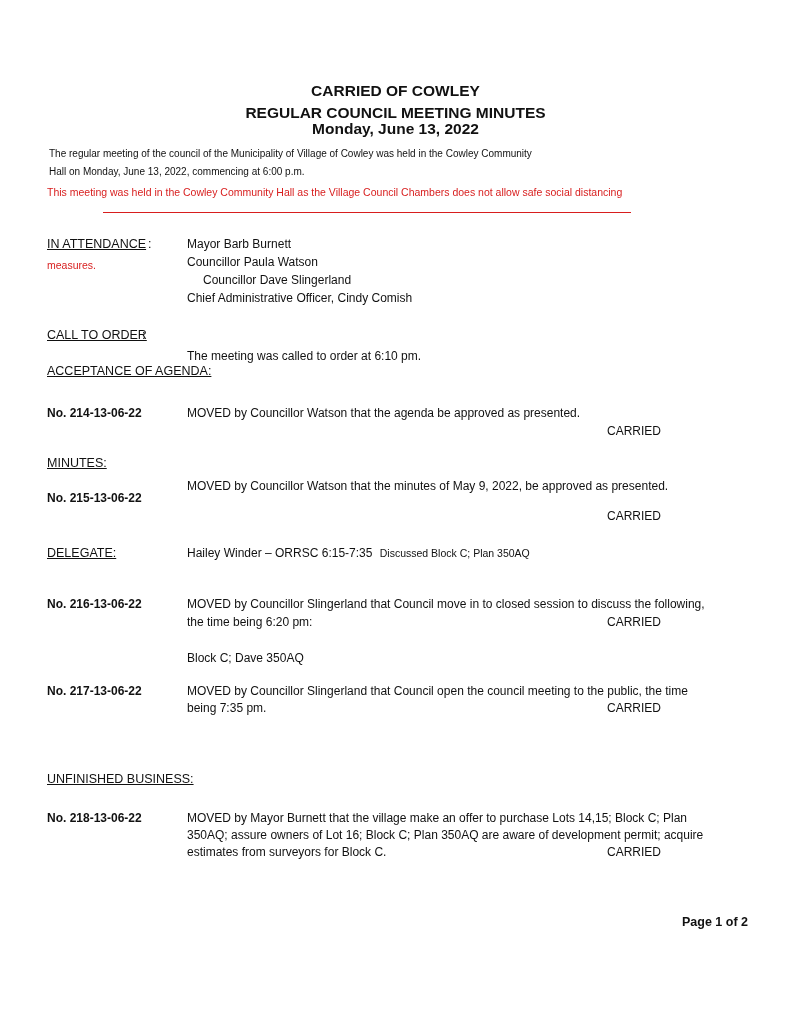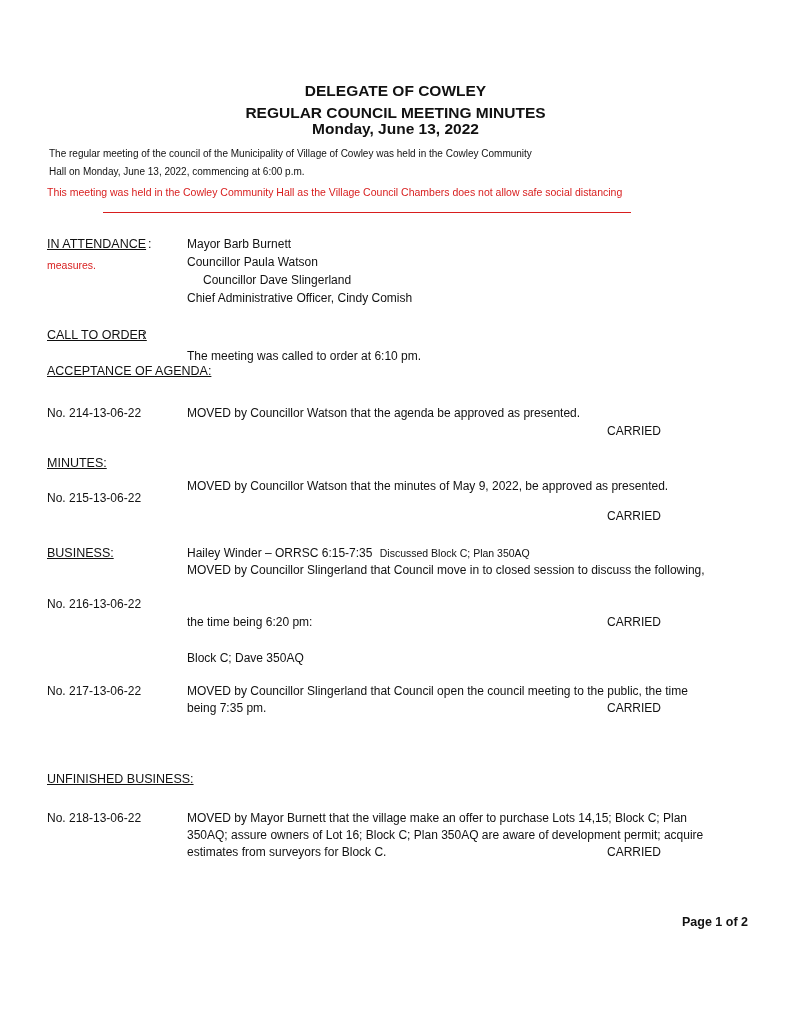--- a/index.html
+++ b/index.html
@@ -5,29 +5,29 @@
   html, body { margin: 0; padding: 0; background: #ffffff; }
   body { width: 791px; height: 1024px; position: relative; overflow: hidden;
          font-family: "Liberation Sans", sans-serif; color: #111; font-size: 12.5px; }
   .abs { position: absolute; white-space: nowrap; }
   .title { left: 0; width: 791px; text-align: center; font-weight: bold; font-size: 15.5px; }
   .intro { left: 49px; font-size: 10px; }
   .red { left: 47px; color: #d81e1e; font-size: 10.5px; }
   .redline { position: absolute; left: 103px; top: 212px; width: 528px; height: 1px; background: #d81e1e; }
   .heading { left: 47px; text-decoration: underline; font-size: 12.5px; }
   .col2 { left: 187px; font-size: 12px; }
-  .motion-no { left: 47px; font-size: 12px; }
+  .motion-no { left: 47px; font-size: 12px; font-weight: bold; }
   .carried { left: 607px; font-size: 12px; }
   .small { font-size: 10.5px; }
   .page-num { left: 682px; font-weight: bold; font-size: 12.5px; }
 </style>
 </head>
 <body>
 
-<div class="abs title" style="top:82px;">DELEGATE OF COWLEY</div>
+<div class="abs title" style="top:82px;">CARRIED OF COWLEY</div>
 <div class="abs title" style="top:104px;text-align:center;">REGULAR COUNCIL MEETING MINUTES</div>
 <div class="abs title" style="top:120px;">Monday, June 13, 2022</div>
 
 <div class="abs intro" style="top:148px;">The regular meeting of the council of the Municipality of Village of Cowley was held in the Cowley Community</div>
 <div class="abs intro" style="top:166px;">Hall on Monday, June 13, 2022, commencing at 6:00 p.m.</div>
 
 <div class="abs red" style="top:186px;">This meeting was held in the Cowley Community Hall as the Village Council Chambers does not allow safe social distancing</div>
 <div class="abs red" style="top:219px;margin-top:40px;">measures.</div>
 <div class="redline"></div>
 
@@ -47,28 +47,28 @@
 <div class="abs motion-no" style="top:406px;">No. 214-13-06-22</div>
 <div class="abs col2" style="top:406px;">MOVED by Councillor Watson that the agenda be approved as presented.</div>
 <div class="abs carried" style="top:424px;">CARRIED</div>
 
 <div class="abs heading" style="top:456px;">MINUTES:</div>
 
 <div class="abs motion-no" style="top:491px;">No. 215-13-06-22</div>
 <div class="abs col2" style="top:479px;text-align:center;">MOVED by Councillor Watson that the minutes of May 9, 2022, be approved as presented.</div>
 <div class="abs carried" style="top:509px;">CARRIED</div>
 
-<div class="abs heading" style="top:546px;">BUSINESS:</div>
+<div class="abs heading" style="top:546px;">DELEGATE:</div>
 <div class="abs col2" style="top:546px;">
   <span>Hailey Winder – ORRSC 6:15-7:35</span>
   <span class="small" style="margin-left:4px;">Discussed Block C; Plan 350AQ</span>
 </div>
 
 <div class="abs motion-no" style="top:597px;">No. 216-13-06-22</div>
-<div class="abs col2" style="top:563px;">MOVED by Councillor Slingerland that Council move in to closed session to discuss the following,</div>
+<div class="abs col2" style="top:597px;">MOVED by Councillor Slingerland that Council move in to closed session to discuss the following,</div>
 <div class="abs col2" style="top:615px;">the time being 6:20 pm:</div>
 <div class="abs carried" style="top:615px;">CARRIED</div>
 <div class="abs col2" style="top:651px;">Block C; Dave 350AQ</div>
 
 <div class="abs motion-no" style="top:684px;">No. 217-13-06-22</div>
 <div class="abs col2" style="top:684px;">MOVED by Councillor Slingerland that Council open the council meeting to the public, the time</div>
 <div class="abs col2" style="top:701px;">being 7:35 pm.</div>
 <div class="abs carried" style="top:701px;">CARRIED</div>
 
 <div class="abs heading" style="top:772px;">UNFINISHED BUSINESS:</div>

